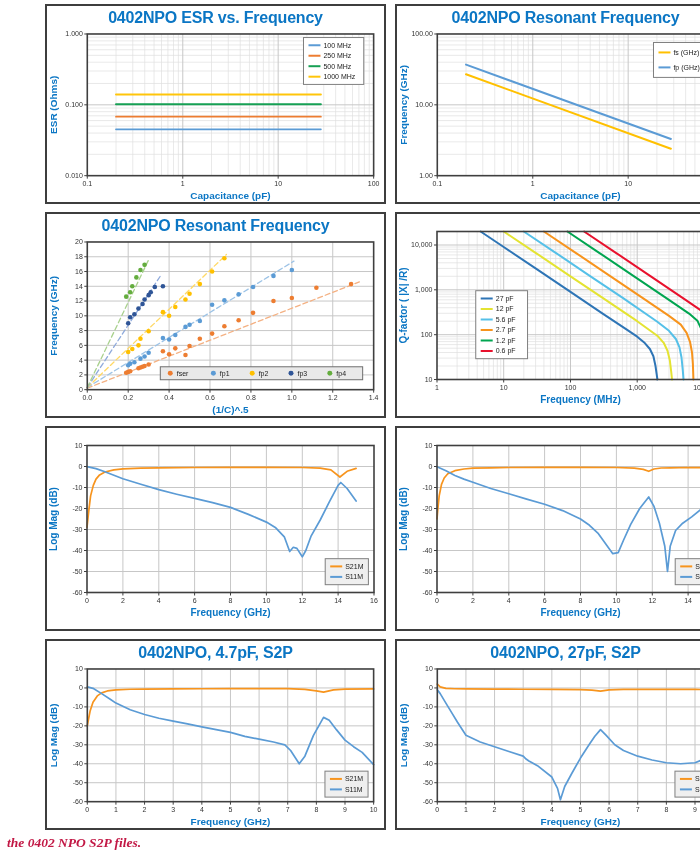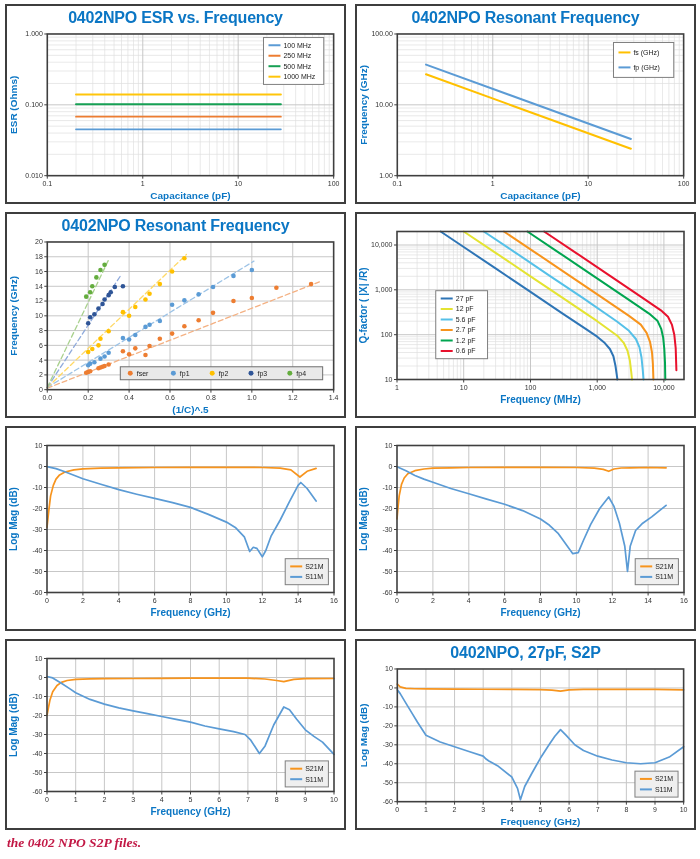--- a/index.html
+++ b/index.html
@@ -1,18 +1,18 @@
 <!DOCTYPE html>
 <html><head>
 <meta charset="utf-8">
 <style>
   html,body{margin:0;padding:0;background:#fff;}
   body{width:700px;height:859px;font-family:"Liberation Sans",sans-serif;overflow:hidden;}
   .grid{display:grid;grid-template-columns:341px 341px;grid-template-rows:200px 206px 205px 191px;
-        gap:8px 9px;padding:4px 0 0 5px;box-sizing:border-box;}
+        gap:8px 9px;padding:4px 0 0 5px;box-sizing:border-box;margin-left:40px;}
   .panel{border:2px solid #3E3E3E;background:#fff;display:flex;flex-direction:column;box-sizing:border-box;}
   .title{text-align:center;font-weight:bold;font-size:16px;color:#0B76C4;padding-top:3px;line-height:1.15;
          letter-spacing:-0.2px;}
   svg.chart{flex:1 1 auto;width:100%;display:block;}
   .footer{margin:5px 0 0 7px;font-family:"Liberation Serif",serif;font-style:italic;font-weight:bold;
           font-size:13.5px;color:#C21845;line-height:1.25;}
 </style>
 </head>
 <body>
 
@@ -542,20 +542,21 @@
         <text x="183.5" y="177" font-size="10" font-weight="bold" fill="#0B76C4" text-anchor="middle">Frequency (GHz)</text>
         <text x="9.5" y="80.5" font-size="10" font-weight="bold" fill="#0B76C4" text-anchor="middle" transform="rotate(-90 9.5 80.5)">Log Mag (dB)</text>
         <rect x="278.21" y="120.19" width="43.2" height="26" fill="#EFEFEF" stroke="#7F7F7F" stroke-width="1"></rect>
         <line x1="283.2" y1="127.9" x2="295.2" y2="127.9" stroke="#F7941D" stroke-width="2"></line>
         <text x="298.21" y="130.44" font-size="7" fill="#222">S21M</text>
         <line x1="283.2" y1="138.4" x2="295.2" y2="138.4" stroke="#5B9BD5" stroke-width="2"></line>
         <text x="298.21" y="140.94" font-size="7" fill="#222">S11M</text>
       </svg>
   </div>
   <div class="panel">
+    <div class="title">0402NPO, 4.7pF, S2P</div>
     <svg class="chart" viewBox="0 0 337 166">
         <rect x="40" y="7" width="287" height="133" fill="#fff"></rect>
         <line x1="68.7" y1="7.0" x2="68.7" y2="140.0" stroke="#C7C7C7" stroke-width="1"></line>
         <line x1="97.4" y1="7.0" x2="97.4" y2="140.0" stroke="#C7C7C7" stroke-width="1"></line>
         <line x1="126.1" y1="7.0" x2="126.1" y2="140.0" stroke="#C7C7C7" stroke-width="1"></line>
         <line x1="154.8" y1="7.0" x2="154.8" y2="140.0" stroke="#C7C7C7" stroke-width="1"></line>
         <line x1="183.5" y1="7.0" x2="183.5" y2="140.0" stroke="#C7C7C7" stroke-width="1"></line>
         <line x1="212.2" y1="7.0" x2="212.2" y2="140.0" stroke="#C7C7C7" stroke-width="1"></line>
         <line x1="240.9" y1="7.0" x2="240.9" y2="140.0" stroke="#C7C7C7" stroke-width="1"></line>
         <line x1="269.6" y1="7.0" x2="269.6" y2="140.0" stroke="#C7C7C7" stroke-width="1"></line>

